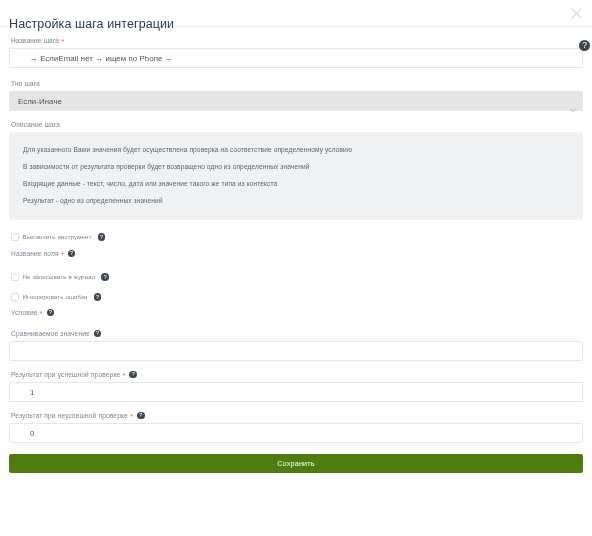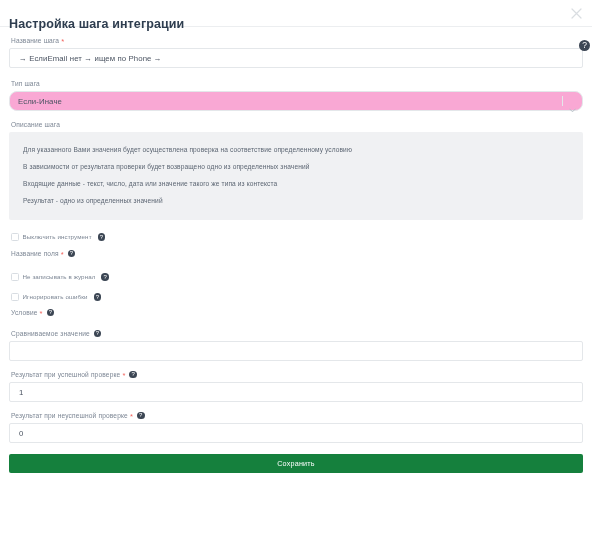--- a/index.html
+++ b/index.html
@@ -19,21 +19,21 @@
   .modal-header {
     height: 27px;
     border-bottom: 1px solid #eceef0;
     display: flex;
     align-items: center;
     padding: 0 8px 0 9px;
     position: relative;
   }
   .modal-title {
     font-size: 12.5px;
-    font-weight: bold;
+    font-weight: normal;
     color: #2e3d4f;
     letter-spacing: .1px;
     line-height: 1;
     padding-bottom: 2px;
     margin-top: 25px;
   }
   .close-btn {
     position: absolute;
     right: 7px; top: 4px;
     width: 18px; height: 18px;
@@ -94,37 +94,37 @@
 
   .text-input {
     width: 100%;
     height: 20px;
     border: 1px solid #e4e7ea;
     border-radius: 2px;
     background: #ffffff;
     font-family: "Liberation Sans", sans-serif;
     font-size: 7.8px;
     color: #4a5361;
-    padding: 0 9px;
+    padding: 0 20px;
     outline: none;
     display: flex;
     align-items: center;
     letter-spacing: .1px;
   }
 
   .select-wrap {
     position: relative;
     width: 100%;
     height: 20px;
   }
   .select-box {
     width: 100%; height: 100%;
     border: 1px solid #e4e7ea;
-    border-radius: 8px;
-    background: #f9a8d4;
+    border-radius: 2px;
+    background: #e5e5e5;
     font-size: 7.8px;
     color: #4a5361;
     padding: 0 32px 0 8px;
     display: flex;
     align-items: center;
     letter-spacing: .1px;
   }
   .select-sep {
     position: absolute;
     right: 20px; top: 5px;
@@ -173,21 +173,21 @@
     color: #7c8694;
     line-height: 10px;
     letter-spacing: .1px;
     white-space: nowrap;
   }
 
   
   .save-btn {
     width: 100%;
     height: 19px;
-    background: #15803d;
+    background: #4d7c0f;
     border: none;
     border-radius: 2px;
     color: #ffffff;
     font-family: "Liberation Sans", sans-serif;
     font-size: 7.2px;
     letter-spacing: .2px;
     display: flex;
     align-items: center;
     justify-content: center;
     cursor: pointer;

